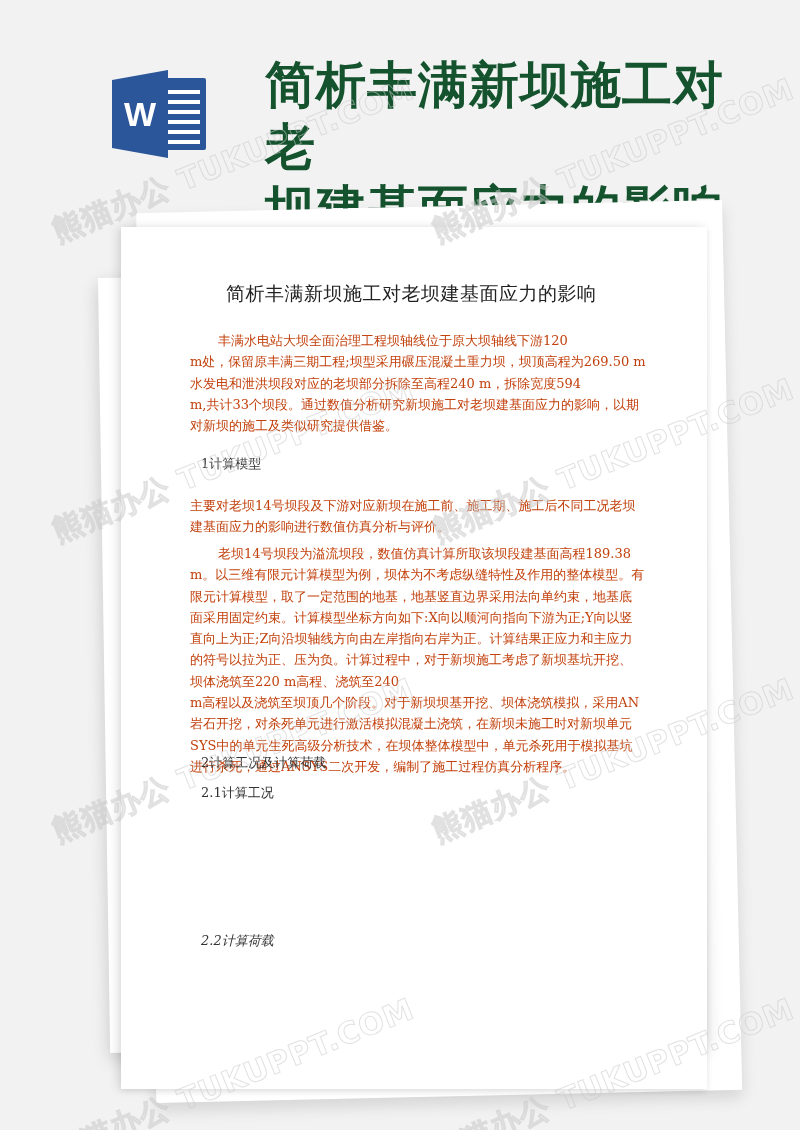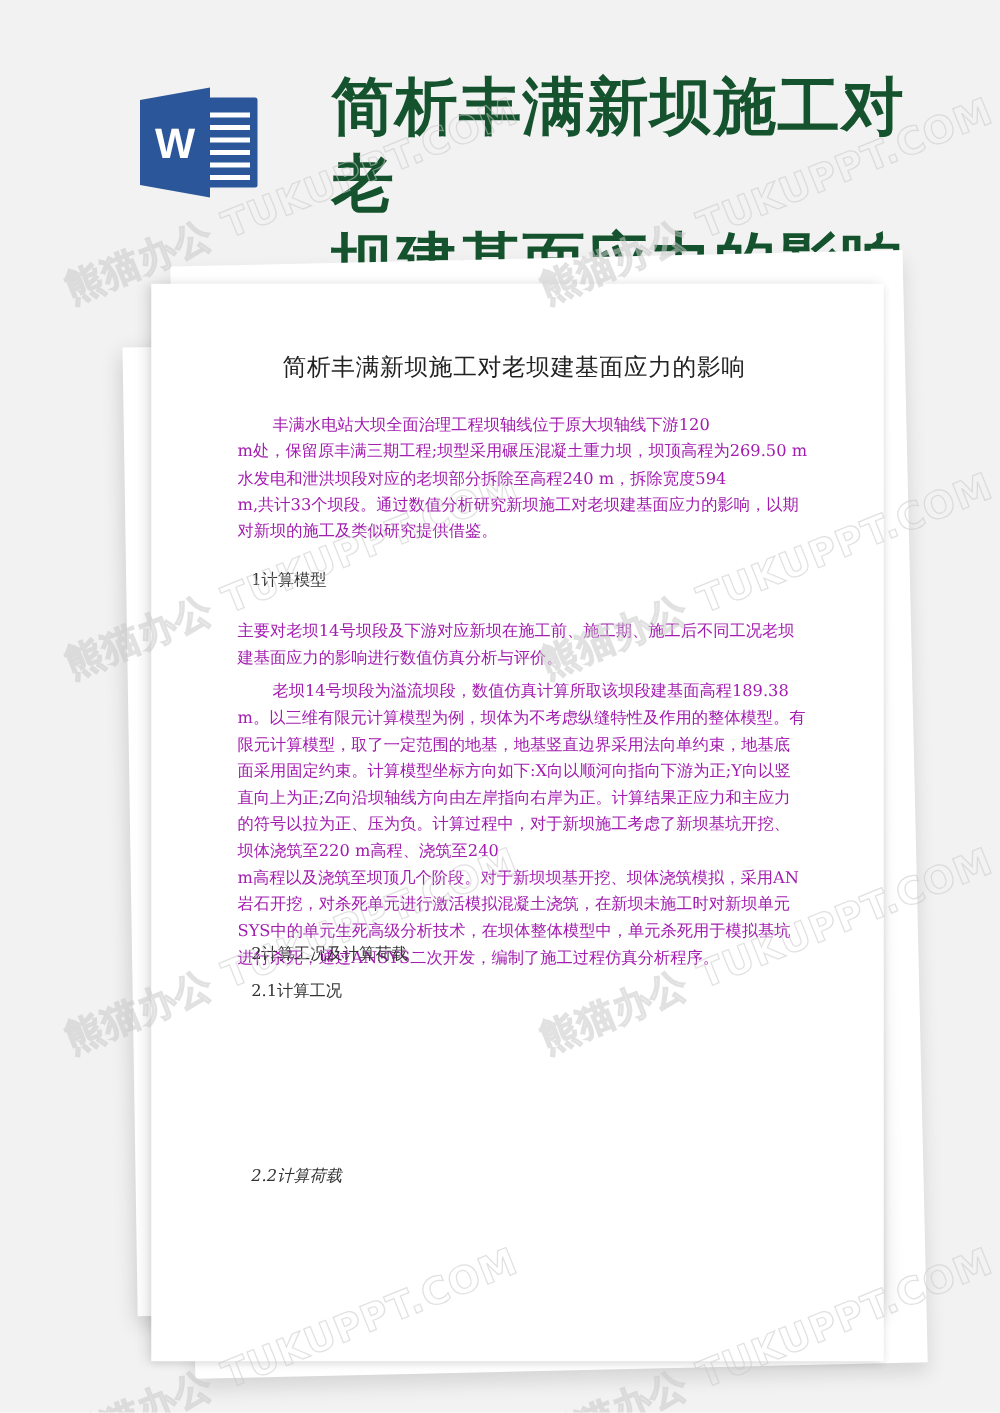--- a/index.html
+++ b/index.html
@@ -68,21 +68,21 @@
       letter-spacing: 0.5px;
       white-space: nowrap;
       margin-left: 36px;
     }
     .body-text {
       position: absolute;
       left: 69px;
       width: 448px;
       font-size: 13px;
       line-height: 21.3px;
-      color: #a21caf;
+      color: #c2410c;
       text-align: justify;
       font-family: "DejaVu Serif", serif;
     }
     .body-text .ln { display: block; white-space: nowrap; }
     .indent { padding-left: 28px; }
     .heading {
       position: absolute;
       left: 80px;
       font-size: 13px;
       color: #333;

